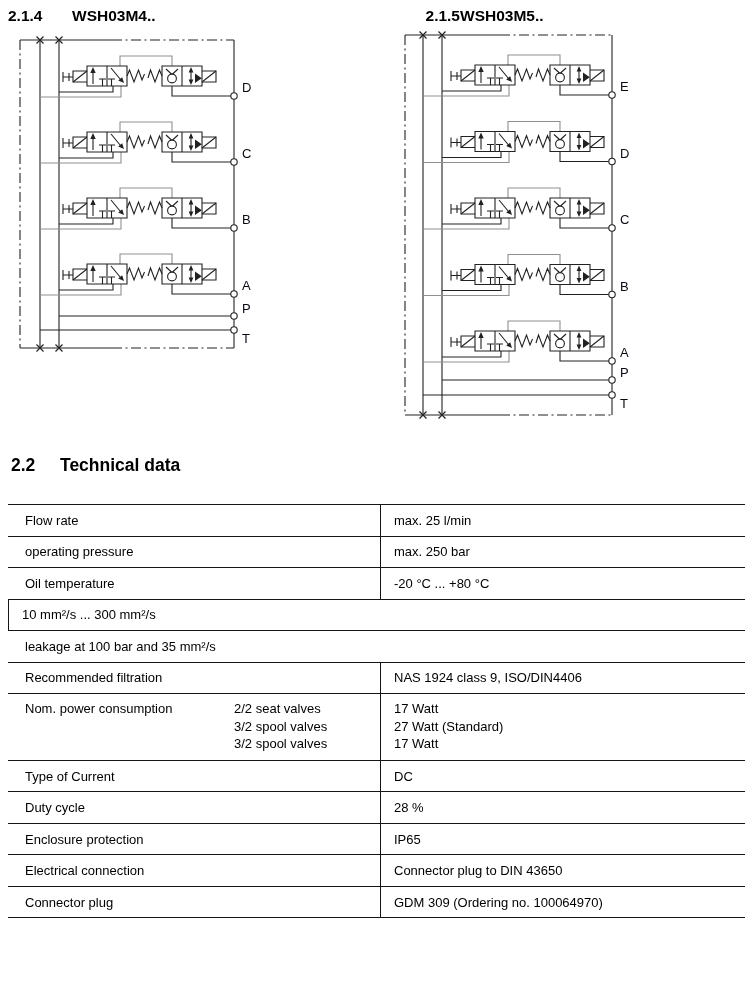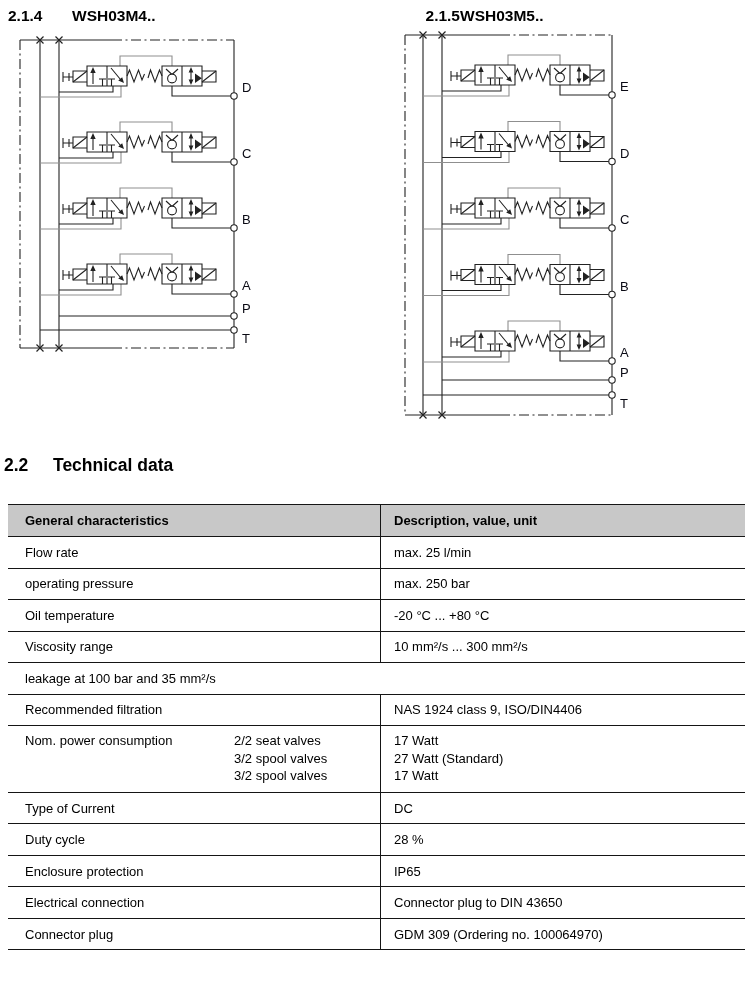--- a/index.html
+++ b/index.html
@@ -147,44 +147,39 @@
       <path d="M96 332L93.3 338L98.7 338zM127 348L121.2 345.6L125.2 342.2zM194 332L191.6 337.5L196.4 337.5zM194 350L191.6 344.5L196.4 344.5zM198 338.5L198 348L204.8 343.2z" fill="#222222" stroke="none"></path>
       <circle cx="175" cy="343.5" r="4.4" fill="#fff" stroke="#222222" stroke-width="1.1"></circle>
       <circle cx="227" cy="361" r="3.2" fill="#fff" stroke="#222222" stroke-width="1.1"></circle>
       <text x="235" y="357">A</text>
       <circle cx="227" cy="380" r="3.2" fill="#fff" stroke="#222222" stroke-width="1.1"></circle>
       <circle cx="227" cy="395" r="3.2" fill="#fff" stroke="#222222" stroke-width="1.1"></circle>
       <text x="235" y="377">P</text>
       <text x="235" y="408">T</text>
     </svg>
 
-  <div class="sec sec-big" style="left:4px;top:455px;align-items:flex-end;">
+  <div class="sec sec-big" style="left:11px;top:455px;align-items:flex-end;">
     <span class="num22">2.2</span>
     <span>Technical data</span>
   </div>
 
   <div class="tbl">
-      <div class="trow head">
-        <div class="c1">General characteristics</div>
-        <div class="c2">Description, value, unit</div>
-      </div>
       <div class="trow single">
         <div class="c1">Flow rate</div>
         <div class="c2">max. 25 l/min</div>
       </div>
       <div class="trow single">
         <div class="c1">operating pressure</div>
         <div class="c2">max. 250 bar</div>
       </div>
       <div class="trow single">
         <div class="c1">Oil temperature</div>
         <div class="c2">-20 °C ... +80 °C</div>
       </div>
       <div class="trow single">
-        <div class="c1">Viscosity range</div>
         <div class="c2">10 mm²/s ... 300 mm²/s</div>
       </div>
       <div class="trow single">
         <div class="c1">leakage at 100 bar and 35 mm²/s</div>
       </div>
       <div class="trow single">
         <div class="c1">Recommended filtration</div>
         <div class="c2">NAS 1924 class 9, ISO/DIN4406</div>
       </div>
       <div class="trow multi">

